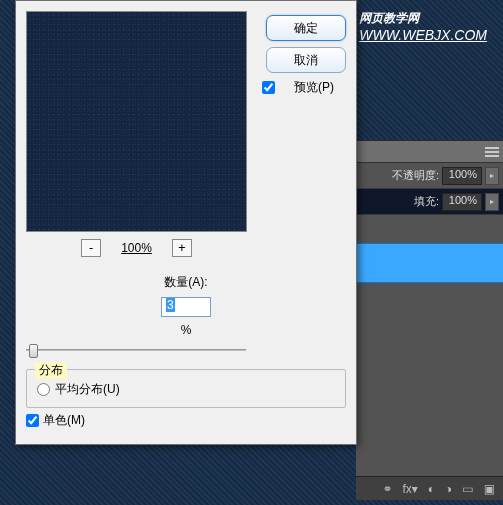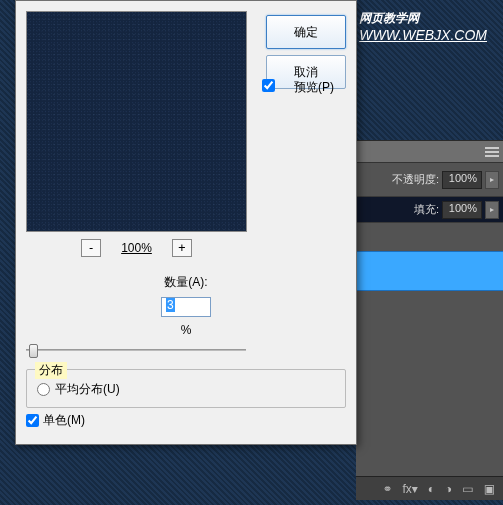--- a/index.html
+++ b/index.html
@@ -10,21 +10,21 @@
   .watermark { position: absolute; top: 10px; right: 16px; color: #fff; font-style: italic; font-size: 13px; display: flex; align-items: center; gap: 4px; }
   .watermark .cn { font-weight: bold; }
   .watermark .en { font-size: 14px; text-decoration: underline; }
 
   
   .layers-panel { position: absolute; top: 140px; left: 356px; width: 147px; background: #535353; border-top: 1px solid #2a2a2a; }
   .layers-header { height: 22px; background: #6f6f6f; border-bottom: 1px solid #333; display: flex; justify-content: flex-end; padding-right: 4px; align-items: center; }
   .menu-icon { width: 14px; height: 10px; display: inline-block; position: relative; }
   .menu-icon::before, .menu-icon::after, .menu-icon span { content: ""; position: absolute; left: 0; right: 0; height: 2px; background: #ccc; }
   .menu-icon::before { top: 0; } .menu-icon span { top: 4px; } .menu-icon::after { top: 8px; }
-  .layers-row { height: 34px; background: #535353; display: flex; align-items: center; justify-content: flex-end; padding: 0 4px; gap: 3px; border-bottom: 1px solid #3a3a3a; }
+  .layers-row { height: 26px; background: #535353; display: flex; align-items: center; justify-content: flex-end; padding: 0 4px; gap: 3px; border-bottom: 1px solid #3a3a3a; }
   .layers-label { color: #ddd; font-size: 11px; }
   .layers-input { width: 40px; height: 18px; background: #3a3a3a; border: 1px solid #222; color: #ddd; text-align: right; padding-right: 4px; font-size: 11px; }
   .layers-arrow { width: 14px; height: 18px; background: #6a6a6a; border: 1px solid #444; display: flex; align-items: center; justify-content: center; color: #ccc; font-size: 8px; }
   .layers-row2 { height: 26px; background: #0f172a; display: flex; align-items: center; justify-content: flex-end; padding: 0 4px; gap: 3px; border-bottom: 1px solid #3a3a3a; }
   .layer-strip { height: 40px; margin-top: 28px; background: #3aa8ff; border-top: 1px solid #1a70c0; border-bottom: 1px solid #1a70c0; }
   .layers-footer { position: absolute; bottom: 0; left: 0; right: 0; height: 24px; background: #404040; border-top: 1px solid #222; display: flex; align-items: center; justify-content: flex-end; gap: 10px; padding: 0 8px; color: #bbb; }
   .footer-icon { font-size: 12px; color: #bbb; }
 
   
   .dialog { position: absolute; top: 0; left: 15px; width: 342px; height: 445px; background: #f0f0f0; border: 1px solid #707070; box-shadow: 2px 2px 8px rgba(0,0,0,0.5); }
@@ -35,23 +35,23 @@
   .preview-box { width: 221px; height: 221px; border: 1px solid #888; background: #14253f; background-image:
     radial-gradient(circle at 10% 20%, rgba(80,110,160,0.15) 0 0.5px, transparent 1px),
     radial-gradient(circle at 60% 80%, rgba(40,60,100,0.15) 0 0.5px, transparent 1px),
     radial-gradient(circle at 40% 50%, rgba(100,130,180,0.12) 0 0.5px, transparent 1px);
     background-size: 3px 3px, 4px 4px, 5px 5px;
   }
   .zoom-controls { width: 221px; height: 24px; margin-top: 4px; display: flex; justify-content: center; align-items: center; gap: 20px; }
   .zoom-btn { width: 20px; height: 18px; border: 1px solid #888; background: #f8f8f8; display: flex; align-items: center; justify-content: center; font-family: monospace; }
   .zoom-level { text-decoration: underline; font-size: 12px; }
   .right-buttons { position: absolute; top: 14px; right: 10px; width: 80px; display: flex; flex-direction: column; gap: 6px; }
-  .ps-btn { height: 34px; border: 1px solid #8aa9c9; border-radius: 2px; background: linear-gradient(#fefefe, #e4eef8); display: flex; align-items: center; justify-content: center; }
+  .ps-btn { height: 26px; border: 1px solid #8aa9c9; border-radius: 7px; background: linear-gradient(#fefefe, #e4eef8); display: flex; align-items: center; justify-content: center; }
   .ps-btn.default { border: 1px solid #3b7ec4; box-shadow: 0 0 2px #6baeee; }
-  .preview-check { position: absolute; top: 78px; right: 22px; display: flex; gap: 19px; }
+  .preview-check { position: absolute; top: 78px; right: 22px; display: flex; align-items: center; gap: 19px; }
   .amount-row { margin-top: 14px; display: flex; align-items: center; gap: 6px; flex-direction: column; }
   .num-input { width: 50px; height: 20px; border: 1px solid #7a9ec7; padding: 0 4px; background: #fff; }
   .num-input.selected { background: #fff; }
   .num-input .sel { background: #3399ff; color: #fff; padding: 0 1px; }
   .slider { margin-top: 6px; width: 220px; height: 14px; position: relative; }
   .slider-track { position: absolute; top: 6px; left: 0; right: 0; height: 2px; background: #bbb; border-top: 1px solid #999; }
   .slider-thumb { position: absolute; top: 1px; left: 3px; width: 9px; height: 14px; background: linear-gradient(#f8f8f8,#d0d0d0); border: 1px solid #777; border-radius: 2px; }
   .group { margin-top: 12px; border: 1px solid #bbb; border-radius: 2px; padding: 8px 10px 6px; position: relative; }
   .group-title { position: absolute; top: -8px; left: 8px; background: #fef9c3; padding: 0 4px; }
   .radio-row { display: flex; align-items: center; gap: 5px; margin: 3px 0; }

